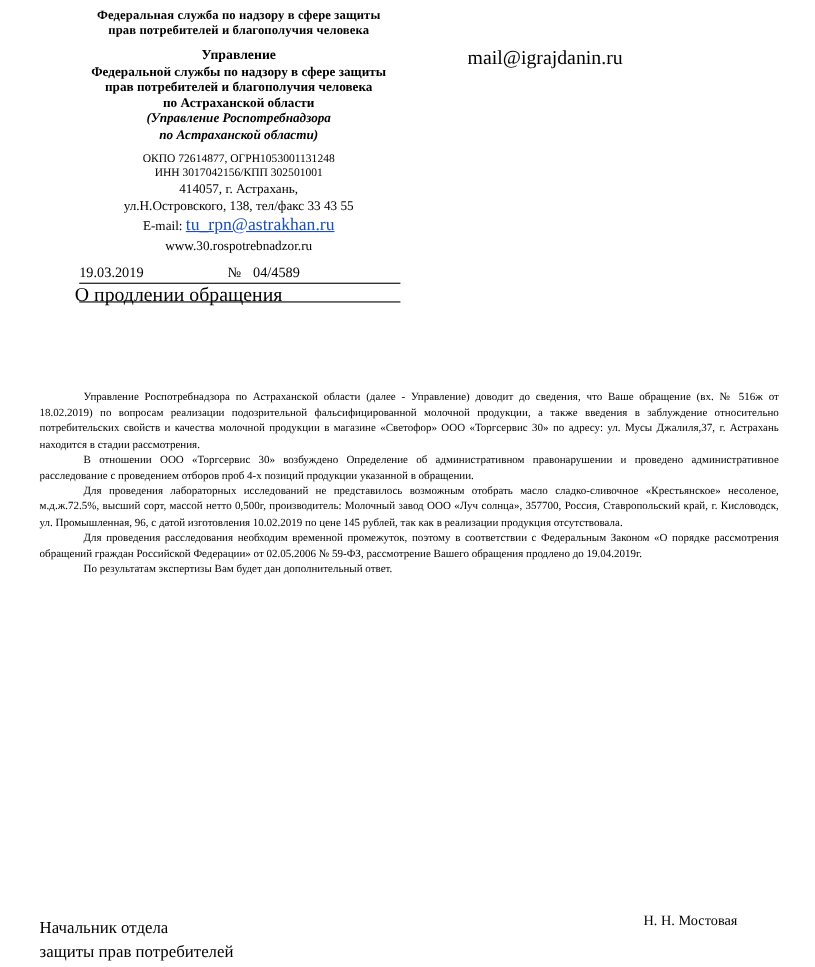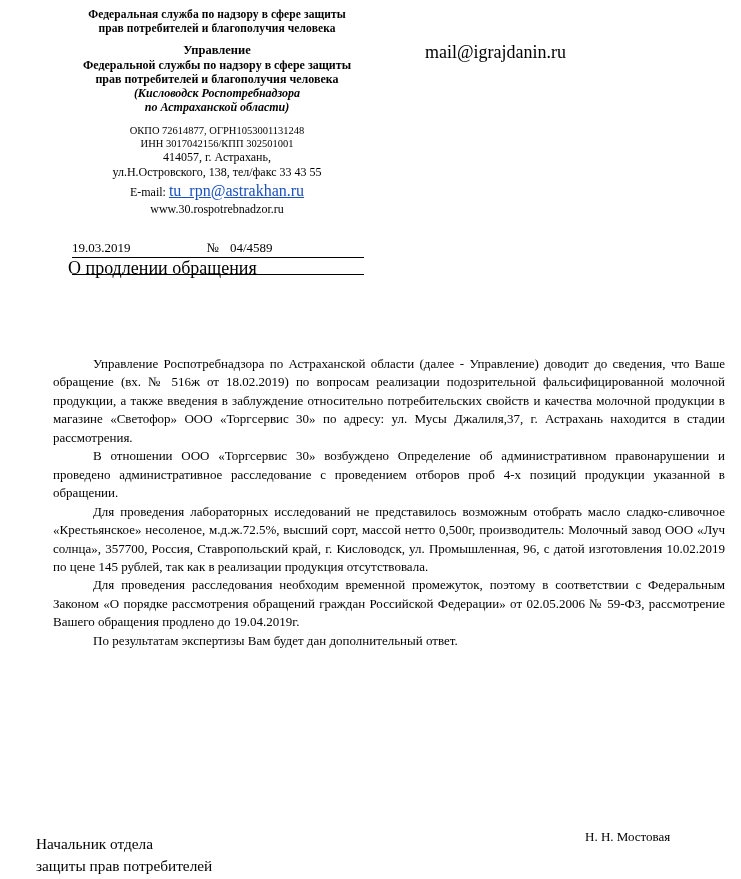--- a/index.html
+++ b/index.html
@@ -114,24 +114,24 @@
   .subject {
     position: absolute;
     left: 68px;
     top: 258px;
     font-size: 18px;
   }
 
   
   .body-text {
     position: absolute;
-    left: 53px;
+    left: 36px;
     top: 355px;
     width: 672px;
-    font-size: 13px;
+    font-size: 10px;
     line-height: 1.42;
     text-align: justify;
   }
   .body-text p {
     margin: 0 0 0 0;
     text-indent: 40px;
   }
 
   
   .sign-left {
@@ -154,21 +154,22 @@
 
 <div class="page">
 
   <div class="letterhead">
     <div class="lh-line1">Федеральная служба по надзору в сфере защиты</div>
     <div class="lh-line1">прав потребителей и благополучия человека</div>
     <div class="lh-gap-sm"></div>
     <div class="lh-org">Управление</div>
     <div class="lh-org-sub">Федеральной службы по надзору в сфере защиты</div>
     <div class="lh-org-sub">прав потребителей и благополучия человека</div>
-    <div class="lh-paren">(Кисловодск Роспотребнадзора</div>
+    <div class="lh-org-sub">по Астраханской области</div>
+    <div class="lh-paren">(Управление Роспотребнадзора</div>
     <div class="lh-paren">по Астраханской области)</div>
     <div class="lh-codes">ОКПО 72614877, ОГРН1053001131248</div>
     <div class="lh-codes" style="margin-top:0">ИНН 3017042156/КПП 302501001</div>
     <div class="lh-addr">414057, г. Астрахань,</div>
     <div class="lh-addr">ул.Н.Островского, 138, тел/факс 33 43 55</div>
     <div class="lh-addr lh-email">
       <span style="color:#000000;text-decoration:none">E-mail:</span>
       <span class="mail">tu_rpn@astrakhan.ru</span>
     </div>
     <div class="lh-addr lh-site">www.30.rospotrebnadzor.ru</div>

